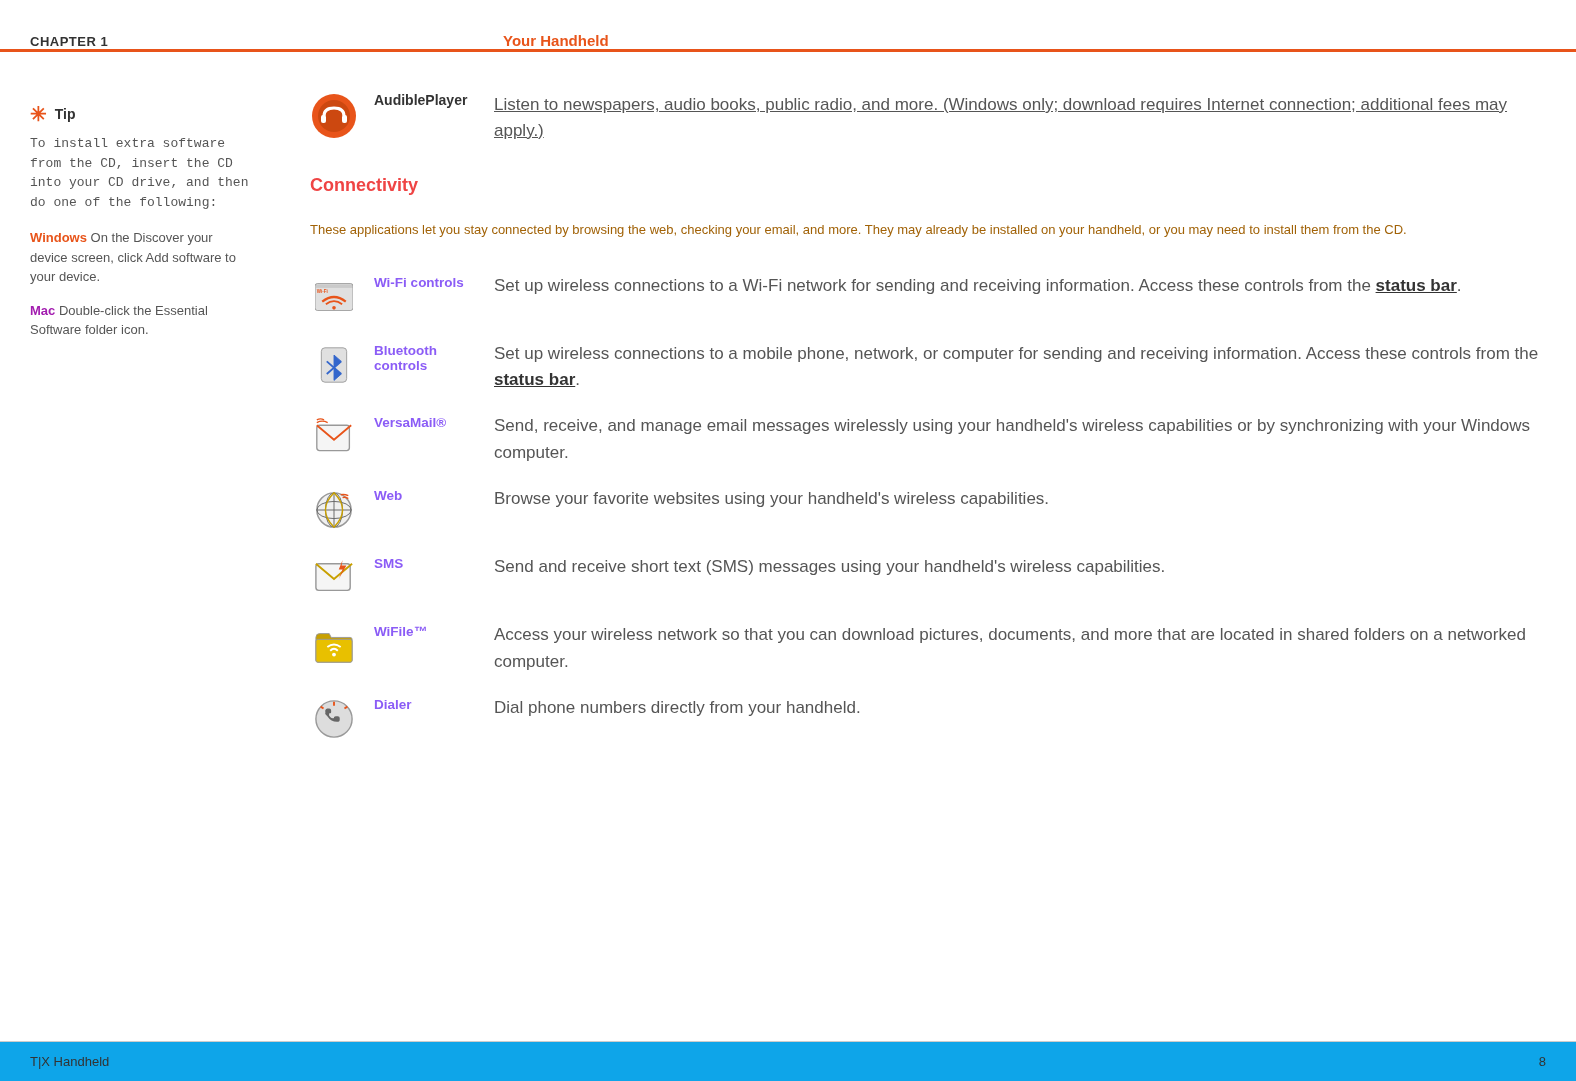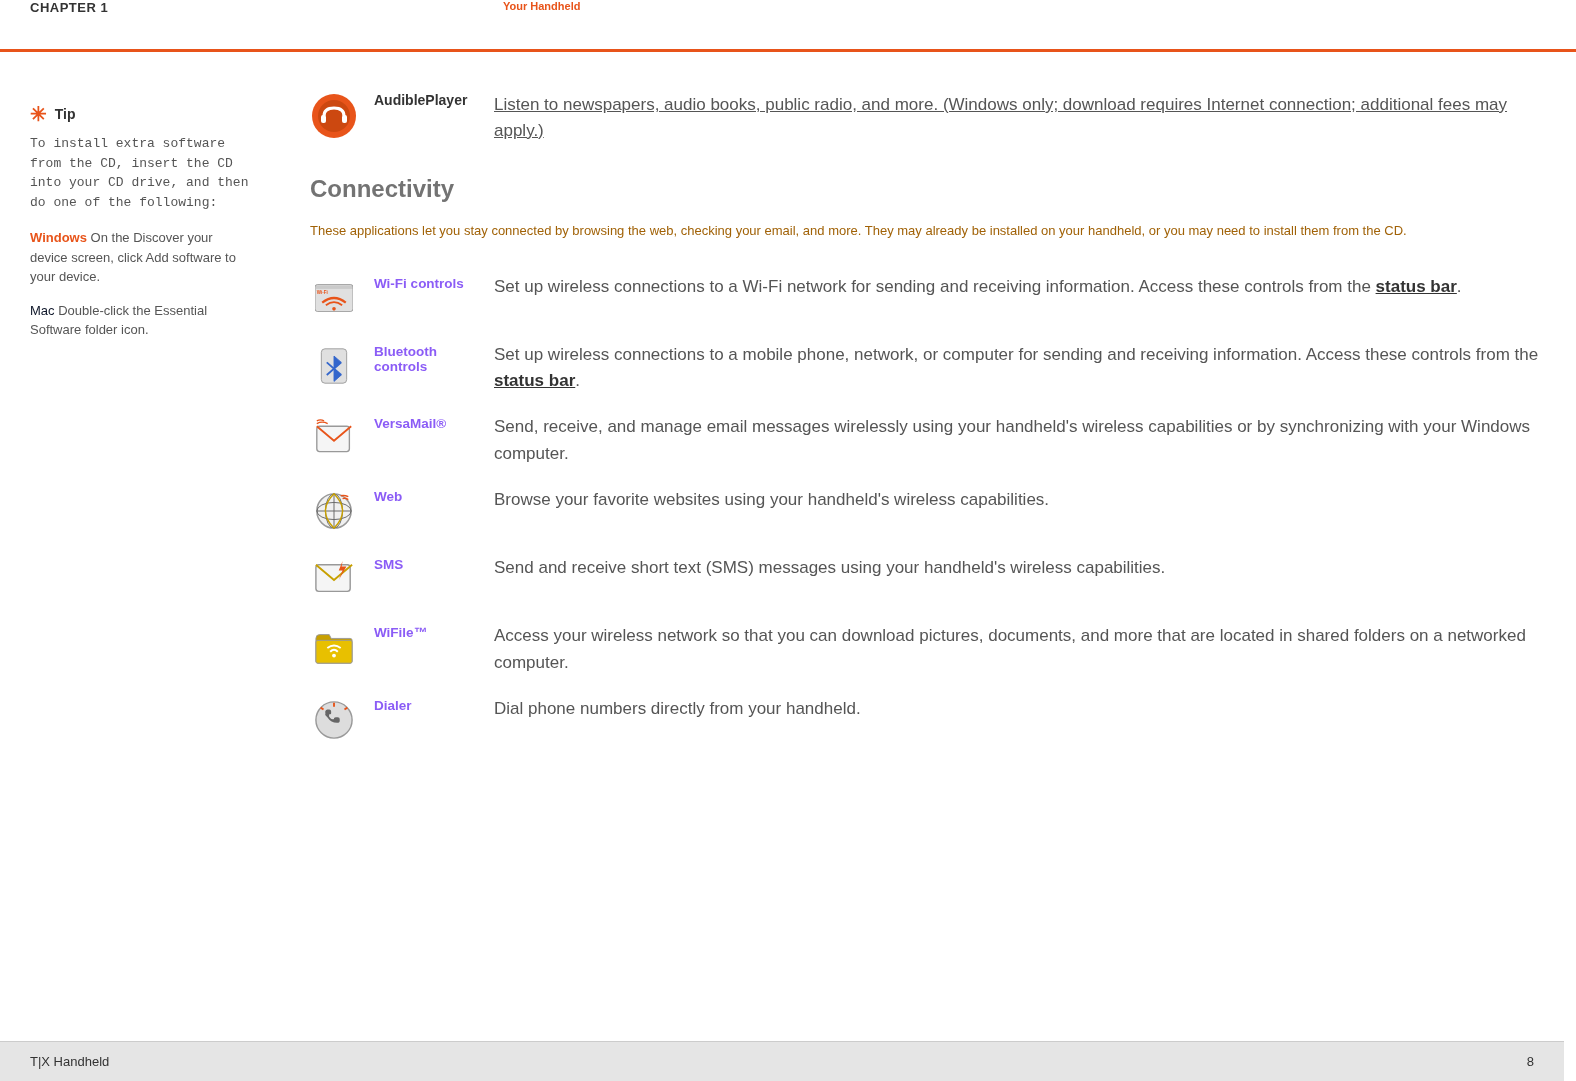--- a/index.html
+++ b/index.html
@@ -9,35 +9,35 @@
       color: #333;
       background: #fff;
       width: 1576px;
       min-height: 1081px;
       position: relative;
     }
 
     
     .header {
       display: flex;
-      align-items: flex-start;
+      align-items: flex-end;
       height: 52px;
       border-bottom: 3px solid #e8541a;
       padding: 0 30px;
       background: #fff;
     }
     .header-chapter {
       font-size: 13px;
       font-weight: bold;
       color: #333;
       letter-spacing: 0.5px;
       width: 473px;
     }
     .header-title {
-      font-size: 11px;
+      font-size: 15px;
       font-weight: bold;
       color: #e8541a;
       flex: 1;
     }
 
     
     .main-content {
       display: flex;
       padding: 40px 30px 40px 30px;
     }
@@ -70,22 +70,22 @@
       color: #555;
       line-height: 1.5;
       margin-bottom: 16px;
       font-family: Liberation Mono, monospace;
     }
     .tip-windows-label {
       font-weight: bold;
       color: #e8541a;
     }
     .tip-mac-label {
-      font-weight: normal;
-      color: #0f172a;
+      font-weight: bold;
+      color: #a21caf;
     }
     .tip-section {
       margin-bottom: 14px;
       font-size: 13px;
       color: #555;
       line-height: 1.5;
     }
 
     
     .content {
@@ -113,24 +113,24 @@
       line-height: 1.5;
       text-decoration: underline;
     }
     .audible-text-wrap {
       display: flex;
       align-items: flex-start;
     }
 
     
     .section-title {
-      font-size: 24px;
-      font-weight: bold;
-      color: #737373;
-      margin-bottom: 18px;
+      font-size: 18px;
+      font-weight: bold;
+      color: #ef4444;
+      margin-bottom: 24px;
     }
     .section-desc {
       font-size: 13px;
       color: #a16207;
       line-height: 1.6;
       margin-bottom: 22px;
     }
 
     
     .app-list {
@@ -172,29 +172,29 @@
       color: #333;
       text-decoration: underline;
       font-weight: bold;
     }
 
     
     .footer {
       position: absolute;
       bottom: 0;
       left: 0;
-      right: 12px;
+      right: 0;
       height: 40px;
       border-top: 1px solid #ccc;
       display: flex;
       align-items: center;
       padding: 0 30px;
       font-size: 13px;
       color: #333;
-      background: #e5e5e5;
+      background: #0ea5e9;
     }
     .footer-brand {
       font-weight: bold;
     }
     .footer-brand span {
       font-weight: normal;
     }
     .footer-page {
       margin-left: auto;
       color: #333;

